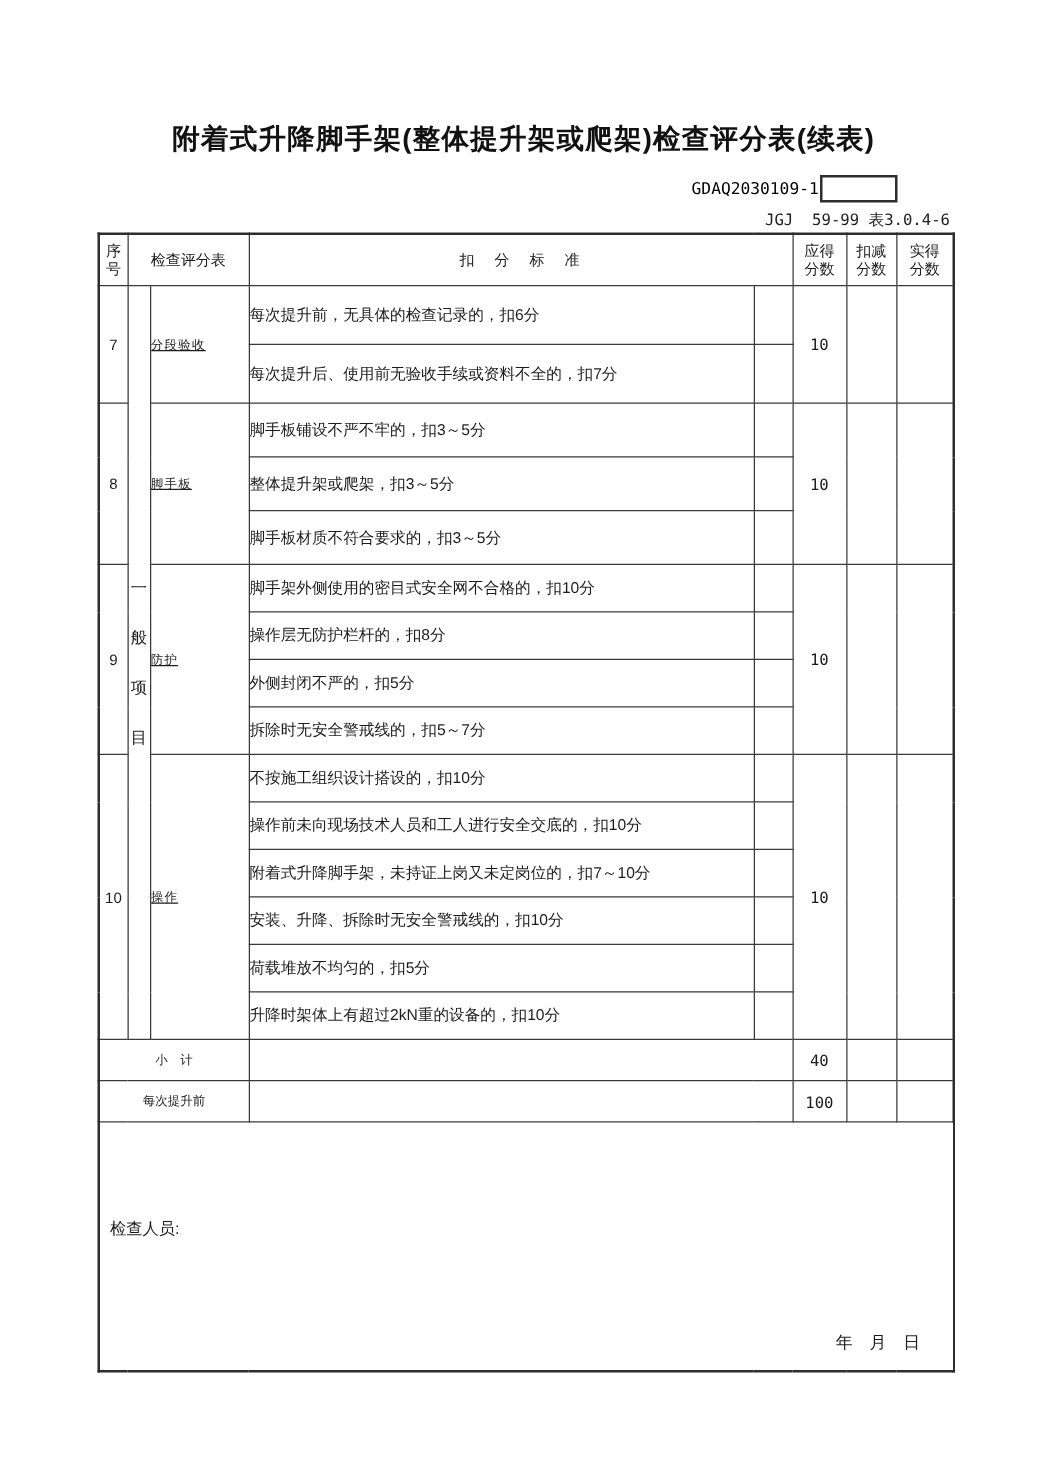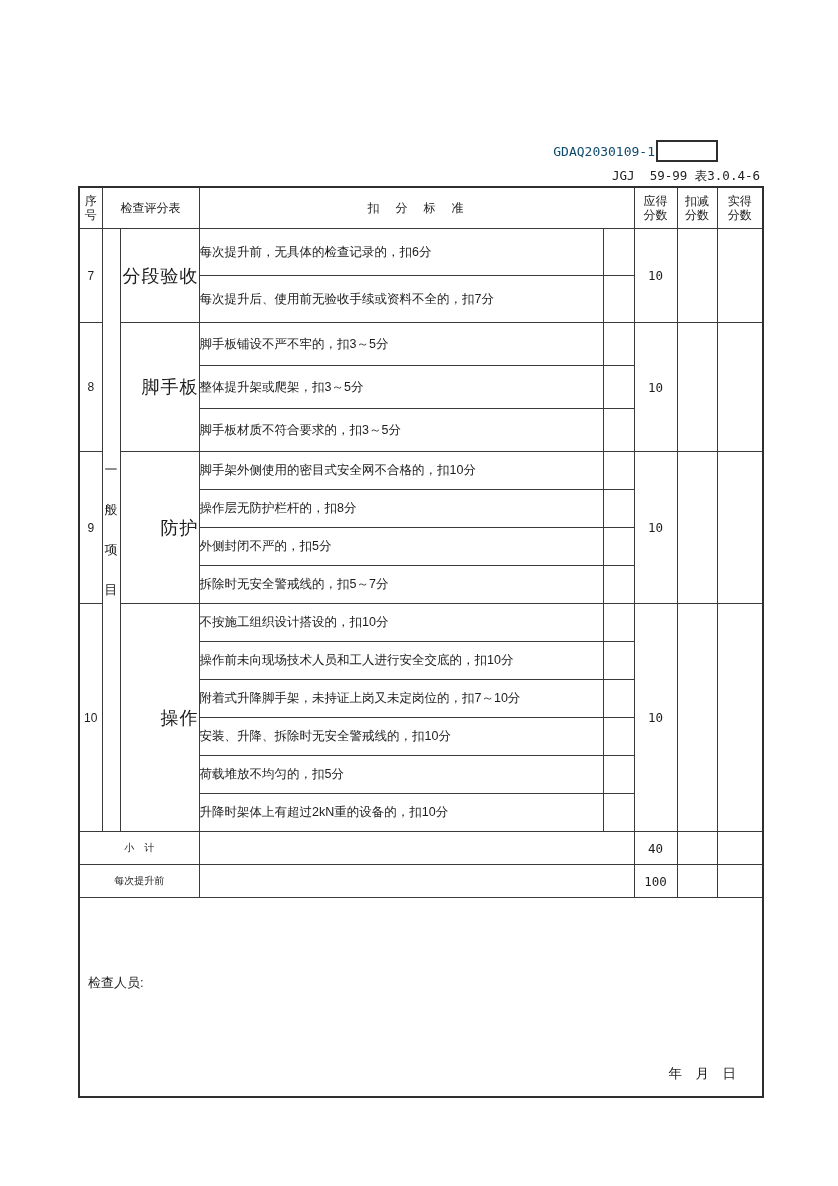--- a/index.html
+++ b/index.html
@@ -13,21 +13,21 @@
   .page{position:absolute;inset:0;background:#fff;}
   .title{
     position:absolute;top:96px;left:0;width:838px;
     text-align:center;
     font-size:22px;font-weight:bold;letter-spacing:1px;color:#111;
   }
   .code-line{
     position:absolute;top:140px;right:120px;
     display:flex;align-items:center;gap:1px;
     font-family:"DejaVu Sans Mono","Liberation Mono",monospace;
-    font-size:13px;color:#0c4a6e;
+    font-size:13px;color:#000000;
   }
   .code-box{
     display:inline-block;width:58px;height:18px;
     border:2px solid #2e2e2e;background:#fff;
   }
   .ref-line{
     position:absolute;top:168px;right:78px;
     font-family:"DejaVu Sans Mono","Liberation Mono",monospace;
     font-size:12.5px;color:#222;white-space:pre;
   }
@@ -44,39 +44,40 @@
     font-weight:normal;
   }
   .header-row th{height:40px;text-align:center;vertical-align:middle;font-size:12px;}
   .ml{white-space:pre-line;line-height:14px;}
   .crit-header{letter-spacing:2px;font-size:13px;}
   .seq-cell{text-align:center;vertical-align:middle;font-size:12px;}
   .group-cell{
     text-align:center;vertical-align:middle;
     white-space:pre-line;line-height:40px;font-size:13px;
   }
-  .item-cell{text-align:right;vertical-align:middle;font-size:18px;letter-spacing:1px;}
+  .item-cell{text-align:left;vertical-align:middle;font-size:10px;letter-spacing:1px;text-decoration:underline;}
   .crit-cell{text-align:left;vertical-align:middle;padding:2px 4px 2px 9px;line-height:15px;}
   .narrow-cell{background:#fff;}
   .score-cell{text-align:center;vertical-align:middle;font-size:12.5px;
     font-family:"DejaVu Sans Mono","Liberation Mono",monospace;}
   .h47 td{height:46px;}
   .h43 td{height:42px;margin-top:28px;}
   .h38 td{height:37px;}
   .subtotal-row td,.total-row td{height:32px;}
   .label-cell{text-align:center;vertical-align:middle;font-size:10px;}
   .footer-cell{height:198px;position:relative;vertical-align:top;}
   .inspector-label{position:absolute;left:8px;top:76px;font-size:13px;}
   .date-label{position:absolute;right:26px;bottom:13px;font-size:13.5px;}
 </style>
 </head>
 <body>
 
 <div class="page">
 
+  <div class="title">附着式升降脚手架(整体提升架或爬架)检查评分表(续表)</div>
 
   <div class="code-line">
     <span>GDAQ2030109-1</span>
     <span class="code-box"></span>
   </div>
 
   <div class="ref-line">JGJ  59-99 表3.0.4-6</div>
 
   <table class="score-table">
     <colgroup>

